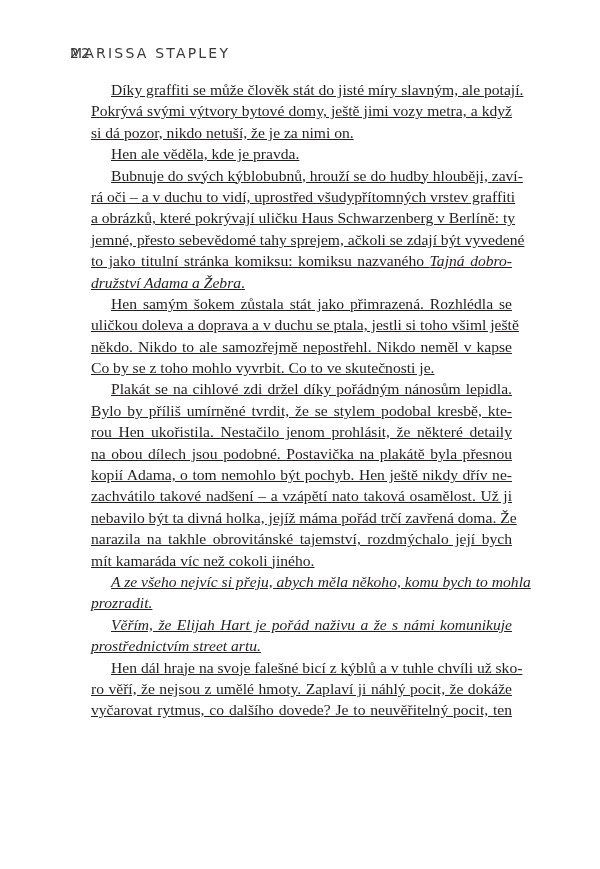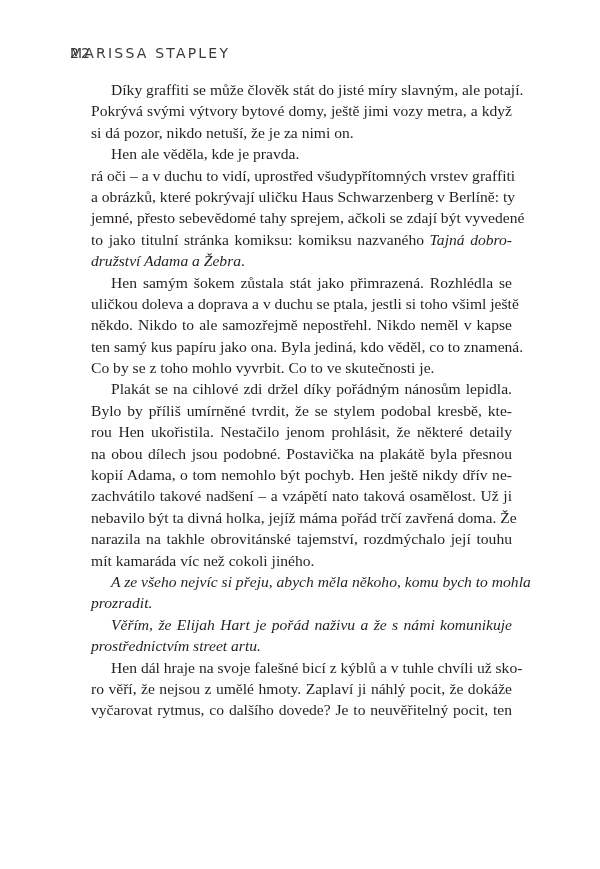--- a/index.html
+++ b/index.html
@@ -47,20 +47,21 @@
       font-size: 15.6px;
       line-height: 21.4px;
       color: #231f20;
     }
     .para {
       margin: 0;
       text-indent: 20px;
       text-align: justify;
       text-align-last: left;
       hyphens: manual;
+      text-decoration: underline;
     }
     .line {
       display: block;
       white-space: nowrap;
       text-align: justify;
       text-align-last: justify;
       height: 21.4px;
     }
     .line.last {
       text-align-last: left;
@@ -82,44 +83,44 @@
     <span class="line first">Díky graffiti se může člověk stát do jisté míry slavným, ale potají.</span>
     <span class="line">Pokrývá svými výtvory bytové domy, ještě jimi vozy metra, a když</span>
     <span class="line last">si dá pozor, nikdo netuší, že je za nimi on.</span>
   </div>
 
   <div class="para">
     <span class="line first last">Hen ale věděla, kde je pravda.</span>
   </div>
 
   <div class="para">
+    <span class="line first">Bubnuje do svých kýblobubnů, hrouží se do hudby hlouběji, zaví-</span>
     <span class="line">rá oči – a v duchu to vidí, uprostřed všudypřítomných vrstev graffiti</span>
     <span class="line">a obrázků, které pokrývají uličku Haus Schwarzenberg v Berlíně: ty</span>
     <span class="line">jemné, přesto sebevědomé tahy sprejem, ačkoli se zdají být vyvedené</span>
     <span class="line"><span>to jako titulní stránka komiksu: komiksu nazvaného </span><em>Tajná dobro-</em></span>
     <span class="line last"><em>družství Adama a Žebra</em><span>.</span></span>
   </div>
 
   <div class="para">
     <span class="line first">Hen samým šokem zůstala stát jako přimrazená. Rozhlédla se</span>
     <span class="line">uličkou doleva a doprava a v duchu se ptala, jestli si toho všiml ještě</span>
     <span class="line">někdo. Nikdo to ale samozřejmě nepostřehl. Nikdo neměl v kapse</span>
-    <span class="line">ten samý kus papíru jako ona. Byla jediná, kdo věděl, co to znamená.</span>
     <span class="line last">Co by se z toho mohlo vyvrbit. Co to ve skutečnosti je.</span>
   </div>
 
   <div class="para">
     <span class="line first">Plakát se na cihlové zdi držel díky pořádným nánosům lepidla.</span>
     <span class="line">Bylo by příliš umírněné tvrdit, že se stylem podobal kresbě, kte-</span>
     <span class="line">rou Hen ukořistila. Nestačilo jenom prohlásit, že některé detaily</span>
     <span class="line">na obou dílech jsou podobné. Postavička na plakátě byla přesnou</span>
     <span class="line">kopií Adama, o tom nemohlo být pochyb. Hen ještě nikdy dřív ne-</span>
     <span class="line">zachvátilo takové nadšení – a vzápětí nato taková osamělost. Už ji</span>
     <span class="line">nebavilo být ta divná holka, jejíž máma pořád trčí zavřená doma. Že</span>
-    <span class="line">narazila na takhle obrovitánské tajemství, rozdmýchalo její touhu</span>
+    <span class="line">narazila na takhle obrovitánské tajemství, rozdmýchalo její bych</span>
     <span class="line last">mít kamaráda víc než cokoli jiného.</span>
   </div>
 
   <div class="para">
     <em class="line first">A ze všeho nejvíc si přeju, abych měla někoho, komu bych to mohla</em>
     <em class="line last">prozradit.</em>
   </div>
 
   <div class="para">
     <em class="line first">Věřím, že Elijah Hart je pořád naživu a že s námi komunikuje</em>

